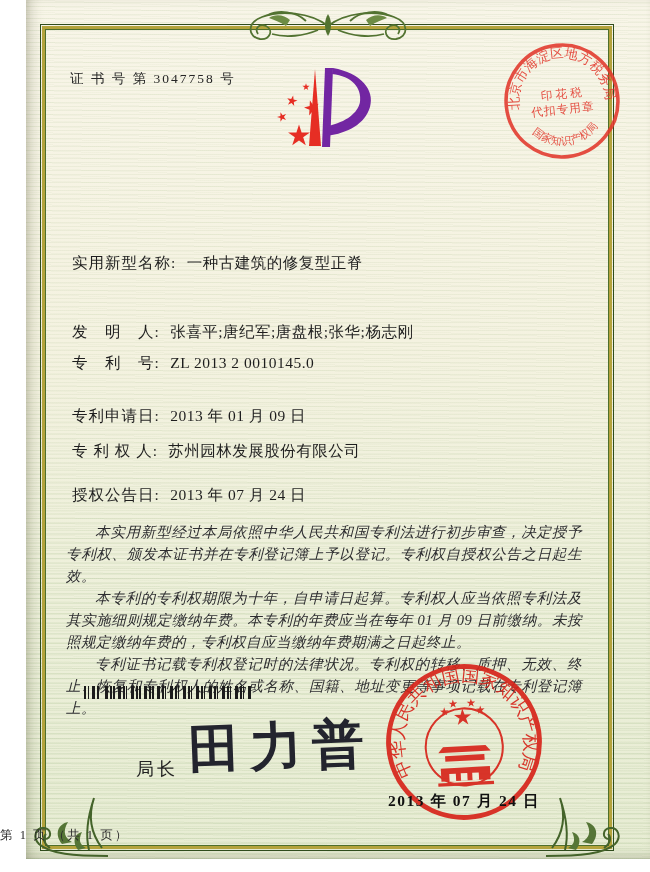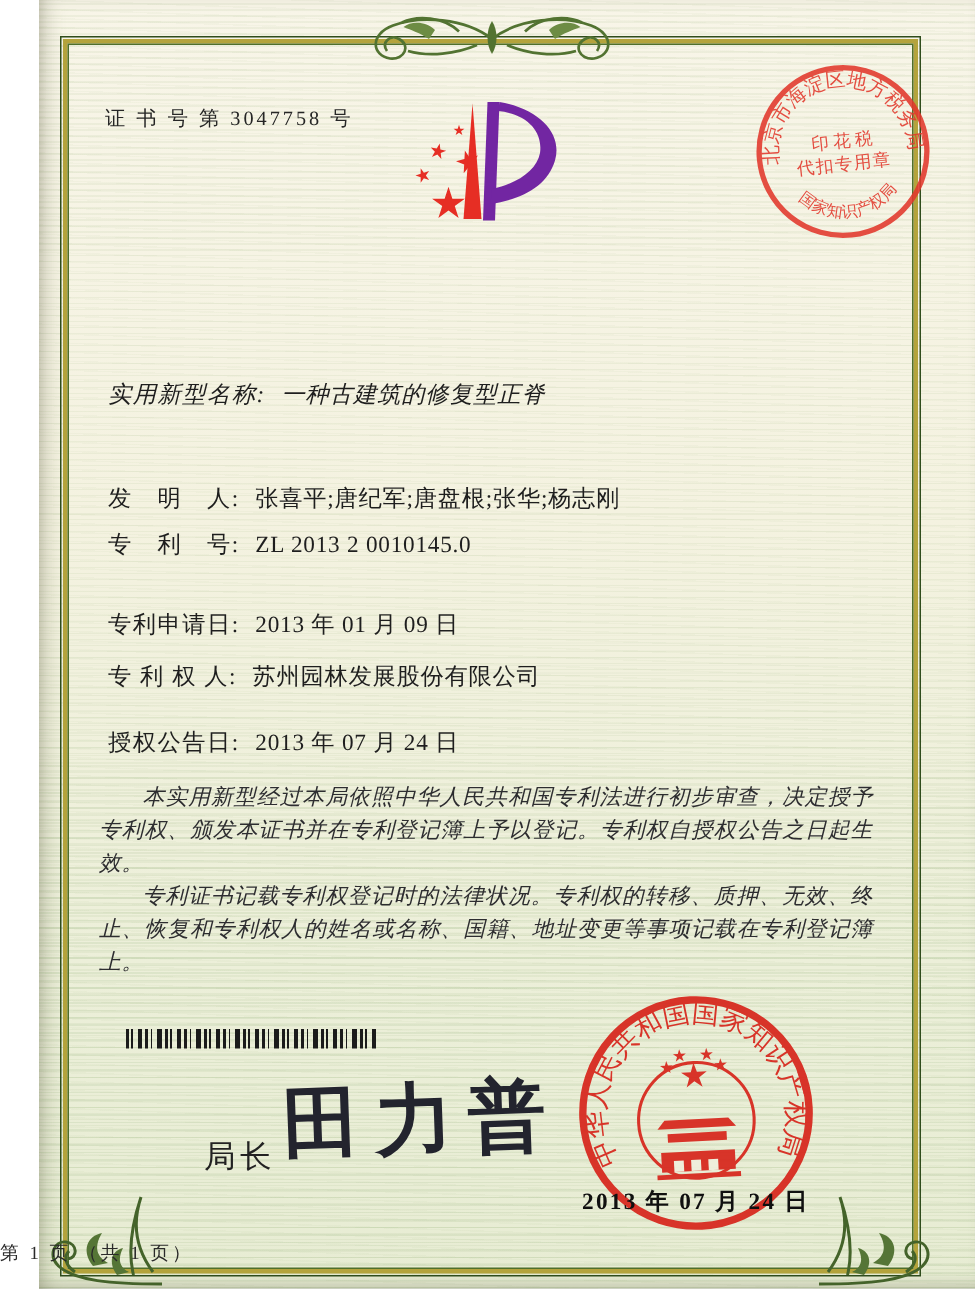--- a/index.html
+++ b/index.html
@@ -43,34 +43,34 @@
   .tax-stamp { position:absolute; left:501px; top:40px; transform:rotate(-6deg); opacity:.88; z-index:5; }
 
   .title { position:absolute; left:0; right:36px; top:164px; text-align:center;
            font-size:34px; font-weight:600; letter-spacing:8px; color:#141414; }
 
   .fields { position:absolute; left:72px; top:0; width:480px; }
   .field-row { position:absolute; left:0; white-space:nowrap; font-size:15.5px; color:#1e1e1e;
                letter-spacing:0.5px; }
   .field-row .lbl { letter-spacing:1px; }
   .field-row .val { margin-left:6px; }
-  #f0 { top:253px;font-style:italic; } #f1 { top:310px;margin-top:12px; } #f2 { top:353px; }
+  #f0 { top:253px; } #f1 { top:310px;margin-top:12px; } #f2 { top:353px; }
   #f3 { top:406px; } #f4 { top:441px; } #f5 { top:485px; }
 
   .paras { position:absolute; left:66px; right:68px; top:521px; }
   .paras p { text-indent:2em; font-size:14.5px; line-height:1.52; color:#2d2d30;
              letter-spacing:0.5px; text-align:justify; font-style:italic; }
 
   .barcode { position:absolute; left:84px; top:686px; width:168px; height:13px;
              background:repeating-linear-gradient(90deg,
                #1b1b1b 0 2px, transparent 2px 3.5px,
                #1b1b1b 3.5px 4.5px, transparent 4.5px 8px,
                #1b1b1b 8px 11px, transparent 11px 13px); }
 
-  .sig-label { position:absolute; left:136px; top:757px; font-size:21px; color:#222;
+  .sig-label { position:absolute; left:136px; top:757px; font-size:18px; color:#222;
                letter-spacing:3px; }
   .sig-name  { position:absolute; left:188px; top:712px; font-size:52px; font-weight:700;
                color:#23242e; letter-spacing:10px; transform:rotate(-2deg);
                font-family:"Liberation Serif", serif; }
 
   .office-seal { position:absolute; left:382px; top:660px; transform:rotate(-3deg);
                  opacity:.92; z-index:2; }
   .seal-date { position:absolute; left:388px; top:791px; font-size:15.5px; font-weight:700;
                color:#101010; letter-spacing:1.5px; z-index:3; }
 
@@ -185,20 +185,21 @@
       <span class="val">苏州园林发展股份有限公司</span>
     </div>
     <div class="field-row" id="f5">
       <span class="lbl">授权公告日:</span>
       <span class="val">2013 年 07 月 24 日</span>
     </div>
   </div>
 
   <div class="paras">
     <p>本实用新型经过本局依照中华人民共和国专利法进行初步审查，决定授予专利权、颁发本证书并在专利登记簿上予以登记。专利权自授权公告之日起生效。</p>
+    <p>本专利的专利权期限为十年，自申请日起算。专利权人应当依照专利法及其实施细则规定缴纳年费。本专利的年费应当在每年 01 月 09 日前缴纳。未按照规定缴纳年费的，专利权自应当缴纳年费期满之日起终止。</p>
     <p>专利证书记载专利权登记时的法律状况。专利权的转移、质押、无效、终止、恢复和专利权人的姓名或名称、国籍、地址变更等事项记载在专利登记簿上。</p>
   </div>
 
   <div class="barcode"></div>
 
   <div class="sig-label">局长</div>
   <div class="sig-name">田力普</div>
 
   <svg class="office-seal" width="164" height="164" viewBox="0 0 200 200">
     <g fill="#d7251b" stroke="#d7251b">

